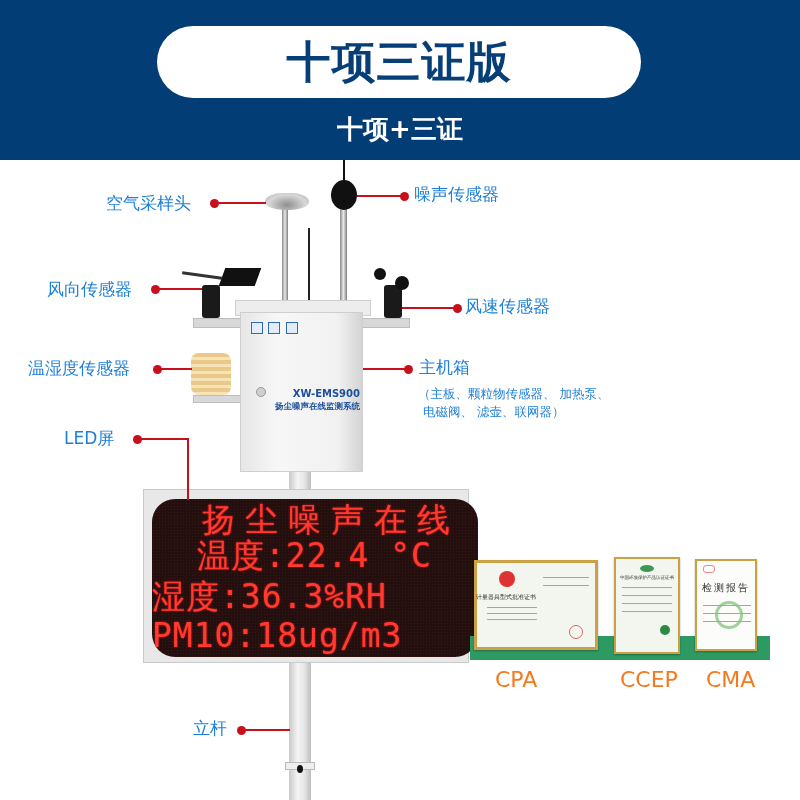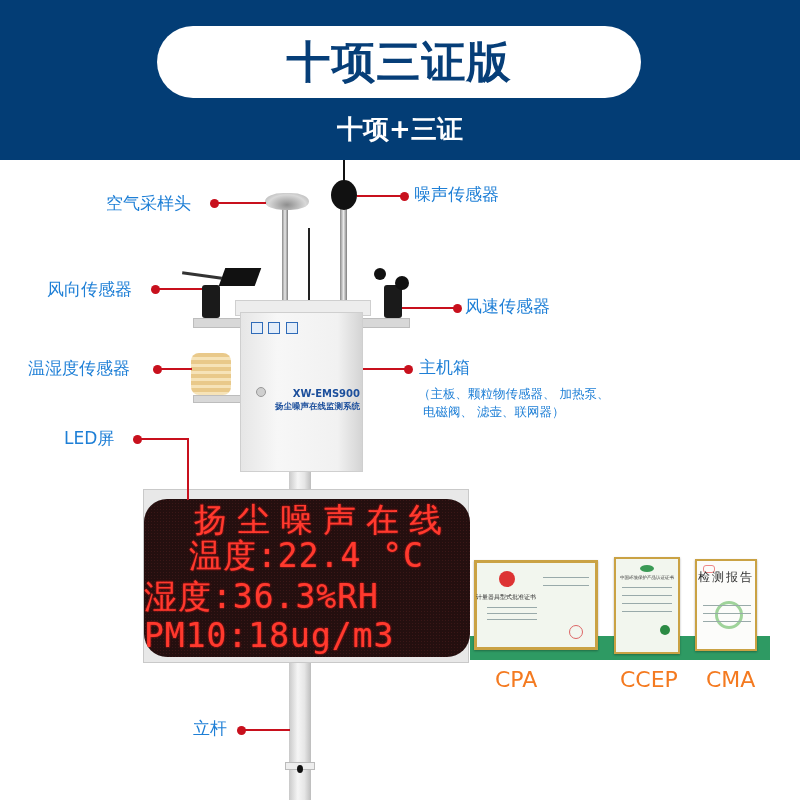--- a/index.html
+++ b/index.html
@@ -28,21 +28,21 @@
   .box-name { position: absolute; left: 248px; top: 401px; width: 112px; text-align: right; color: #1c4f9c; font-size: 8.5px; font-weight: bold; }
   .logo { position: absolute; top: 322px; width: 12px; height: 12px; border: 1px solid #2f6bb8; background: #e3edf9; }
   .bracket { position: absolute; height: 10px; background: #d8d8d8; border: 1px solid #bdbdbd; }
   .sensor-body { position: absolute; background: #1a1a1a; border-radius: 3px; }
   .radshield { position: absolute; left: 191px; top: 353px; width: 40px; height: 42px;
     background: repeating-linear-gradient(180deg,#e9c98a 0 4px,#f6e3b8 4px 7px); border-radius: 8px; }
   .dish { position: absolute; left: 265px; top: 193px; width: 44px; height: 17px; border-radius: 50%/60%; background: radial-gradient(ellipse at 50% 70%,#8e8e8e,#d8d8d8 60%,#a8a8a8); }
   .mic { position: absolute; left: 331px; top: 180px; width: 26px; height: 30px; border-radius: 50%; background: #111; }
 
   .led-frame { position: absolute; left: 143px; top: 489px; width: 326px; height: 174px; background: #e8e8e8; border: 1px solid #c9c9c9; }
-  .led { position: absolute; left: 144px; top: 499px; width: 326px; height: 158px; background: #240f0f;
+  .led { position: absolute; left: 152px; top: 499px; width: 326px; height: 158px; background: #240f0f;
     background-image: radial-gradient(#3a1717 0.8px, transparent 1px); background-size: 3px 3px; overflow: hidden; border-radius: 23px; }
   .led-line { position: absolute; color: #ff3a2e; font-family: "DejaVu Sans Mono", "Liberation Mono", monospace; font-size: 33px; line-height: 1; white-space: nowrap;
     text-shadow: 0 0 2px #ff1a1a; letter-spacing: 1px; }
 
   .certs-band { position: absolute; left: 470px; top: 636px; width: 300px; height: 24px; background: #2e9a63; }
   .cert { position: absolute; border: 3px solid #caa244; background: #f2f6ee; box-shadow: 0 1px 2px rgba(0,0,0,.3); }
   .cert-title { position: absolute; width: 100%; text-align: center; font-size: 6px; color: #333; }
   .cert-line { position: absolute; height: 1px; background: #9aa; }
   .cert-lbl { position: absolute; top: 667px; color: #f47a20; font-size: 22px; }
 </style>
@@ -150,21 +150,21 @@
   <div class="cert-title" style="top:16px;font-size:4.5px;">中国环境保护产品认证证书</div>
   <div class="cert-line" style="left:6px;top:28px;width:50px;"></div>
   <div class="cert-line" style="left:6px;top:36px;width:50px;"></div>
   <div class="cert-line" style="left:6px;top:44px;width:50px;"></div>
   <div class="cert-line" style="left:6px;top:52px;width:50px;"></div>
   <div style="position:absolute;left:44px;top:66px;width:10px;height:10px;border-radius:50%;background:#2b8a43;"></div>
 </div>
 
 <div class="cert" style="left:695px;top:559px;width:62px;height:92px;border-width:2px;background:#fcfcfa;">
   <div style="position:absolute;left:6px;top:4px;width:12px;height:8px;border:1px solid #e88;border-radius:3px;"></div>
-  <div class="cert-title" style="top:8px;font-size:12px;letter-spacing:2px;text-align:center;">检测报告</div>
+  <div class="cert-title" style="top:20px;font-size:10px;letter-spacing:2px;text-align:center;">检测报告</div>
   <div style="position:absolute;left:18px;top:40px;width:28px;height:28px;border-radius:50%;border:3px solid #9fd39a;"></div>
   <div class="cert-line" style="left:6px;top:44px;width:48px;"></div>
   <div class="cert-line" style="left:6px;top:52px;width:48px;"></div>
   <div class="cert-line" style="left:6px;top:60px;width:48px;"></div>
 </div>
 
 <div class="cert-lbl" style="left:495px;">CPA</div>
 <div class="cert-lbl" style="left:620px;">CCEP</div>
 <div class="cert-lbl" style="left:706px;">CMA</div>
 

